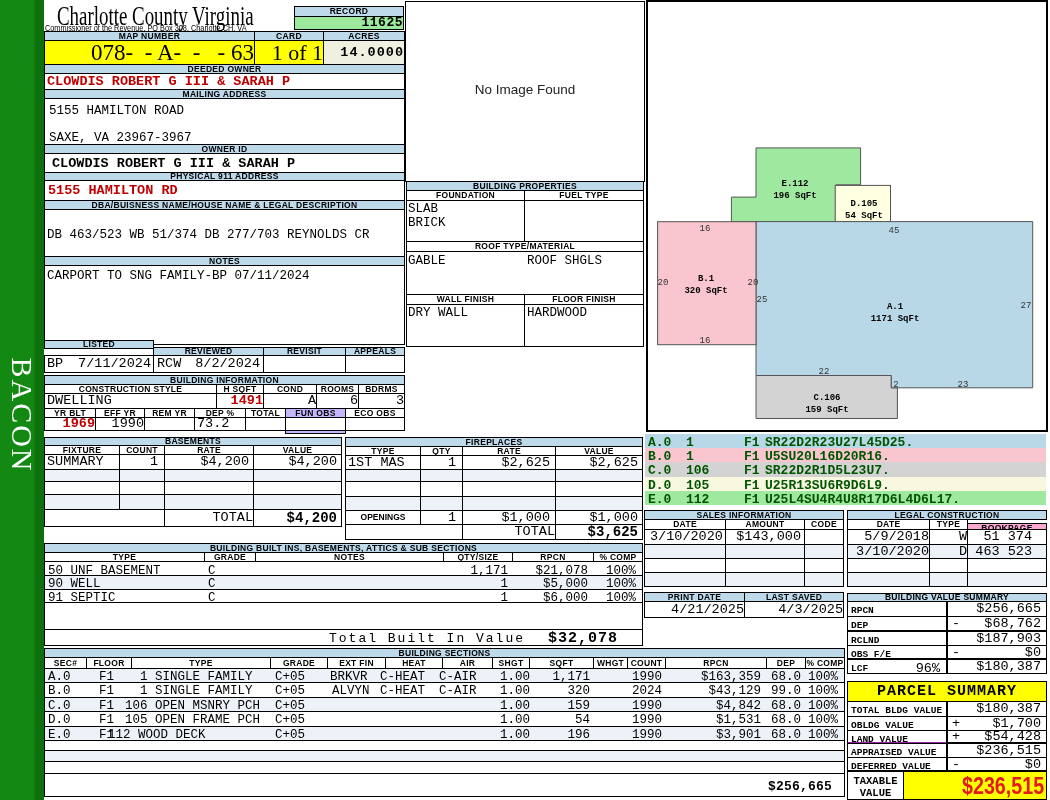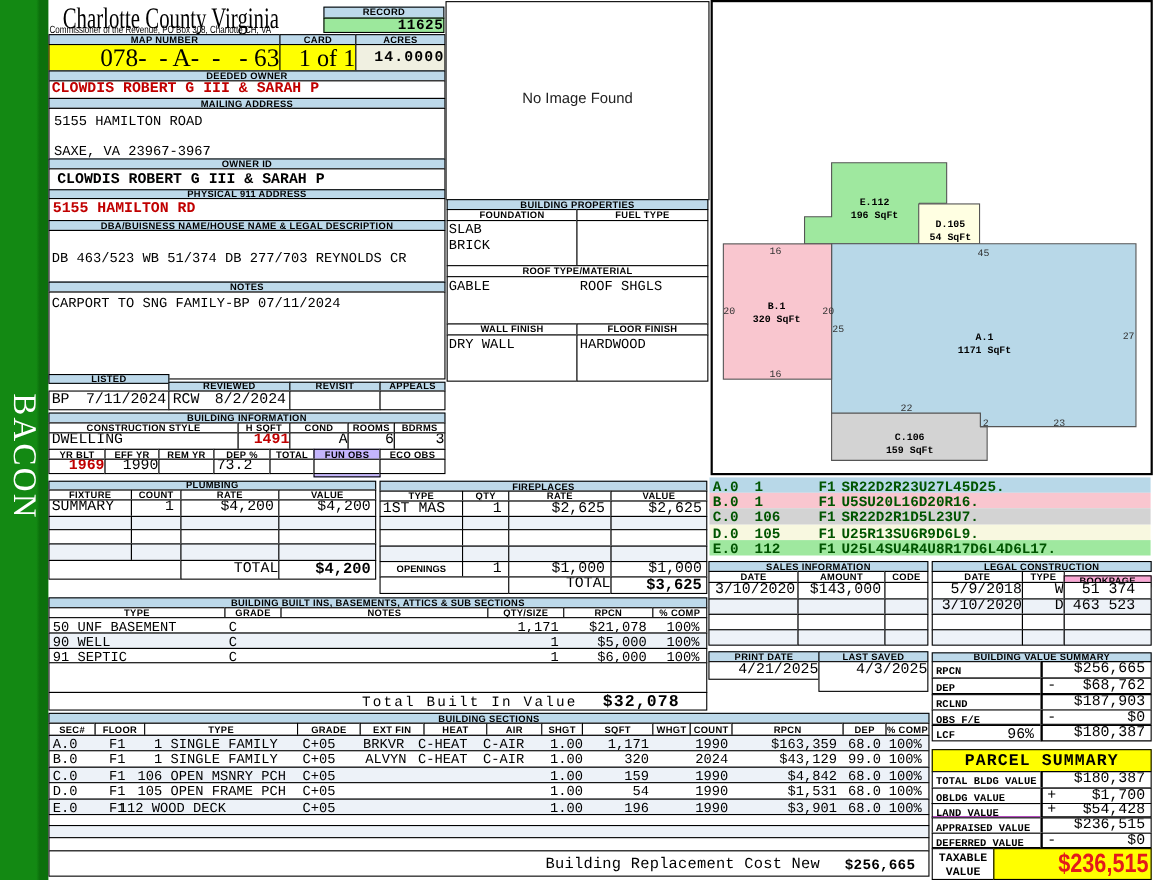--- a/index.html
+++ b/index.html
@@ -85,21 +85,21 @@
 <div class="h" style="left:285px;top:408px;width:61px;height:26px;line-height:8px;background:#c4b5fd">FUN OBS</div>
 <div class="h" style="left:345px;top:408px;width:60px;height:10px;line-height:8px;background:#fff">ECO OBS</div>
 <div class="c ctr red" style="left:44px;top:417px;width:52px;height:14px;font:bold 13.5px 'Liberation Mono',monospace;line-height:12px">1969</div>
 <div class="c ctr m13" style="left:95px;top:417px;width:50px;height:14px;line-height:12px">1990</div>
 <div class="c" style="left:144px;top:417px;width:51px;height:14px"></div>
 <div class="c m13" style="left:194px;top:417px;width:52px;height:14px;line-height:12px;padding-left:2px">73.2</div>
 <div class="c" style="left:245px;top:417px;width:41px;height:14px"></div>
 <div class="c" style="left:285px;top:417px;width:61px;height:14px"></div>
 <div class="c" style="left:345px;top:417px;width:60px;height:14px"></div>
 
-<div class="h" style="left:44px;top:437px;width:298px;height:9px;line-height:7px">PLUMBING</div>
+<div class="h" style="left:44px;top:437px;width:298px;height:9px;line-height:7px">BASEMENTS</div>
 <div class="h" style="left:44px;top:445px;width:76px;height:10px;line-height:8px;background:#fff">FIXTURE</div>
 <div class="h" style="left:119px;top:445px;width:46px;height:10px;line-height:8px;background:#fff">COUNT</div>
 <div class="h" style="left:164px;top:445px;width:90px;height:10px;line-height:8px;background:#fff">RATE</div>
 <div class="h" style="left:253px;top:445px;width:89px;height:10px;line-height:8px;background:#fff">VALUE</div>
 <div class="c m13" style="left:44px;top:454px;width:76px;height:16px;line-height:14px;padding-left:2px">SUMMARY</div>
 <div class="c m13 rt" style="left:119px;top:454px;width:46px;height:16px;line-height:14px;padding-right:6px">1</div>
 <div class="c m13 rt" style="left:164px;top:454px;width:90px;height:16px;line-height:14px;padding-right:4px">$4,200</div>
 <div class="c m13 rt" style="left:253px;top:454px;width:89px;height:16px;line-height:14px;padding-right:4px">$4,200</div>
 <div class="c pale" style="left:44px;top:469px;width:76px;height:13px"></div>
 <div class="c pale" style="left:119px;top:469px;width:46px;height:13px"></div>
@@ -258,21 +258,20 @@
     <span class="a" style="right:254px;top:1px">196</span>
     <span class="a" style="left:587px;top:1px">1990</span>
     <span class="a" style="right:83px;top:1px">$3,901</span>
     <span class="a" style="left:726px;top:1px">68.0</span>
     <span class="a" style="right:6px;top:1px">100%</span>
 </div>
 <div class="c" style="left:44px;top:740px;width:801px;height:11px"></div>
 <div class="c pale" style="left:44px;top:750px;width:801px;height:12px"></div>
 <div class="c" style="left:44px;top:761px;width:801px;height:13px"></div>
 <div class="c" style="left:44px;top:773px;width:801px;height:24px">
-  <span class="a" style="left:451px;top:4px;font:14px 'Liberation Mono',monospace;letter-spacing:0.2px">Building Replacement Cost New</span>
   <span class="a" style="left:723px;top:5px;font:bold 13px 'Liberation Mono',monospace;letter-spacing:0.2px">$256,665</span>
 </div>
 
 <div class="a" style="left:405px;top:1px;width:240px;height:181px;border:1px solid #000;background:#fff"></div>
 <div class="a" style="left:455px;top:82px;width:140px;text-align:center;font:13.5px 'Liberation Sans',sans-serif;color:#222">No Image Found</div>
 <div class="h" style="left:406px;top:181px;width:238px;height:10px;line-height:8px">BUILDING PROPERTIES</div>
 <div class="h" style="left:406px;top:190px;width:119px;height:11px;line-height:9px;background:#fff">FOUNDATION</div>
 <div class="h" style="left:524px;top:190px;width:120px;height:11px;line-height:9px;background:#fff">FUEL TYPE</div>
 <div class="c" style="left:406px;top:200px;width:119px;height:42px"></div>
 <div class="c" style="left:524px;top:200px;width:120px;height:42px"></div>
@@ -385,21 +384,21 @@
 <div class="c" style="left:847px;top:558px;width:83px;height:15px"></div>
 <div class="c" style="left:929px;top:558px;width:39px;height:15px"></div>
 <div class="c" style="left:967px;top:558px;width:80px;height:15px"></div>
 <div class="c pale" style="left:847px;top:572px;width:83px;height:15px"></div>
 <div class="c pale" style="left:929px;top:572px;width:39px;height:15px"></div>
 <div class="c pale" style="left:967px;top:572px;width:80px;height:15px"></div>
 
 <div class="h" style="left:644px;top:592px;width:101px;height:10px;line-height:8px">PRINT DATE</div>
 <div class="h" style="left:744px;top:592px;width:100px;height:10px;line-height:8px">LAST SAVED</div>
 <div class="c m13 ctr" style="left:644px;top:601px;width:101px;height:17px;line-height:15px">4/21/2025</div>
-<div class="c m13 ctr" style="left:744px;top:601px;width:100px;height:28px;line-height:15px">4/3/2025</div>
+<div class="c m13 ctr" style="left:744px;top:601px;width:100px;height:17px;line-height:15px">4/3/2025</div>
 
 <div class="h" style="left:847px;top:593px;width:200px;height:9px;line-height:7px">BUILDING VALUE SUMMARY</div>
 <div class="c bvl" style="left:847px;top:601px;width:100px;height:16px">RPCN</div>
 <div class="c m13 rt" style="left:946px;top:601px;width:101px;height:16px;line-height:14px;padding-right:5px;border-left:2px solid #000">$256,665</div>
 <div class="c bvl" style="left:847px;top:616px;width:100px;height:16px;border-bottom:2px solid #000">DEP</div>
 <div class="c m13" style="left:946px;top:616px;width:101px;height:16px;line-height:14px;border-left:2px solid #000;border-bottom:2px solid #000">
     <span class="a" style="left:4px">-</span>
     <span class="a" style="right:5px">$68,762</span>
   </div>
 <div class="c bvl" style="left:847px;top:631px;width:100px;height:15px">RCLND</div>

